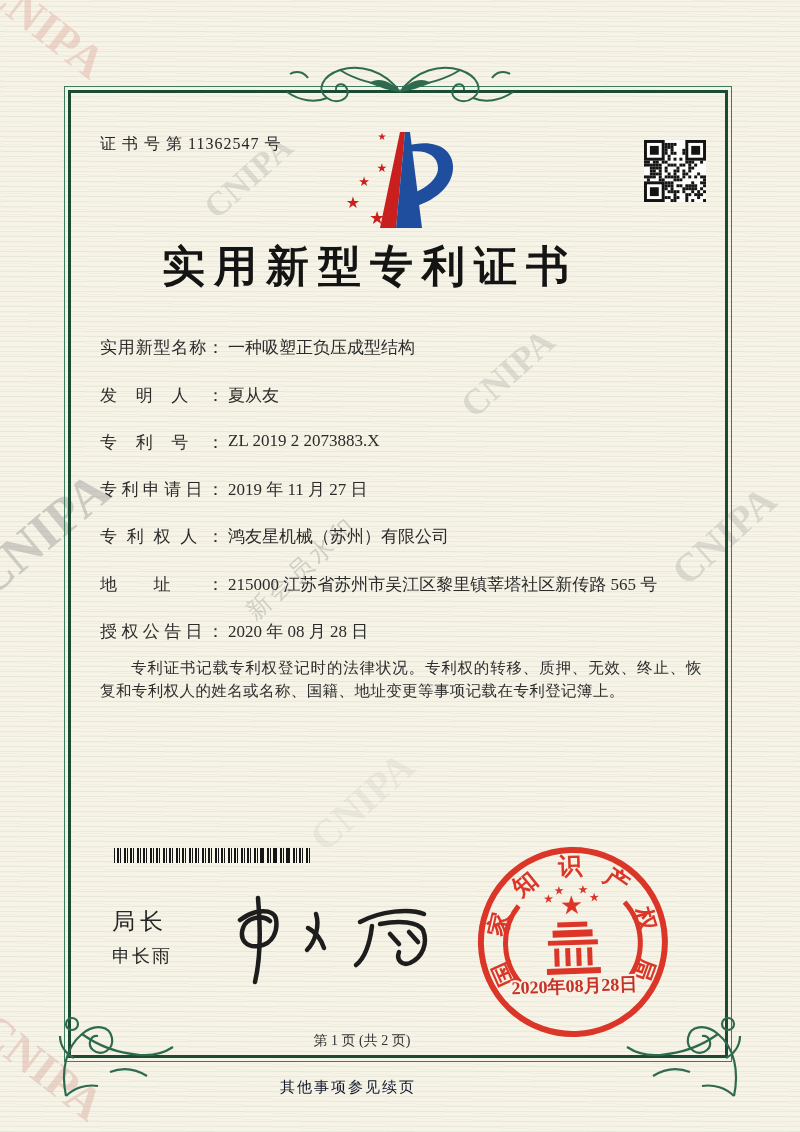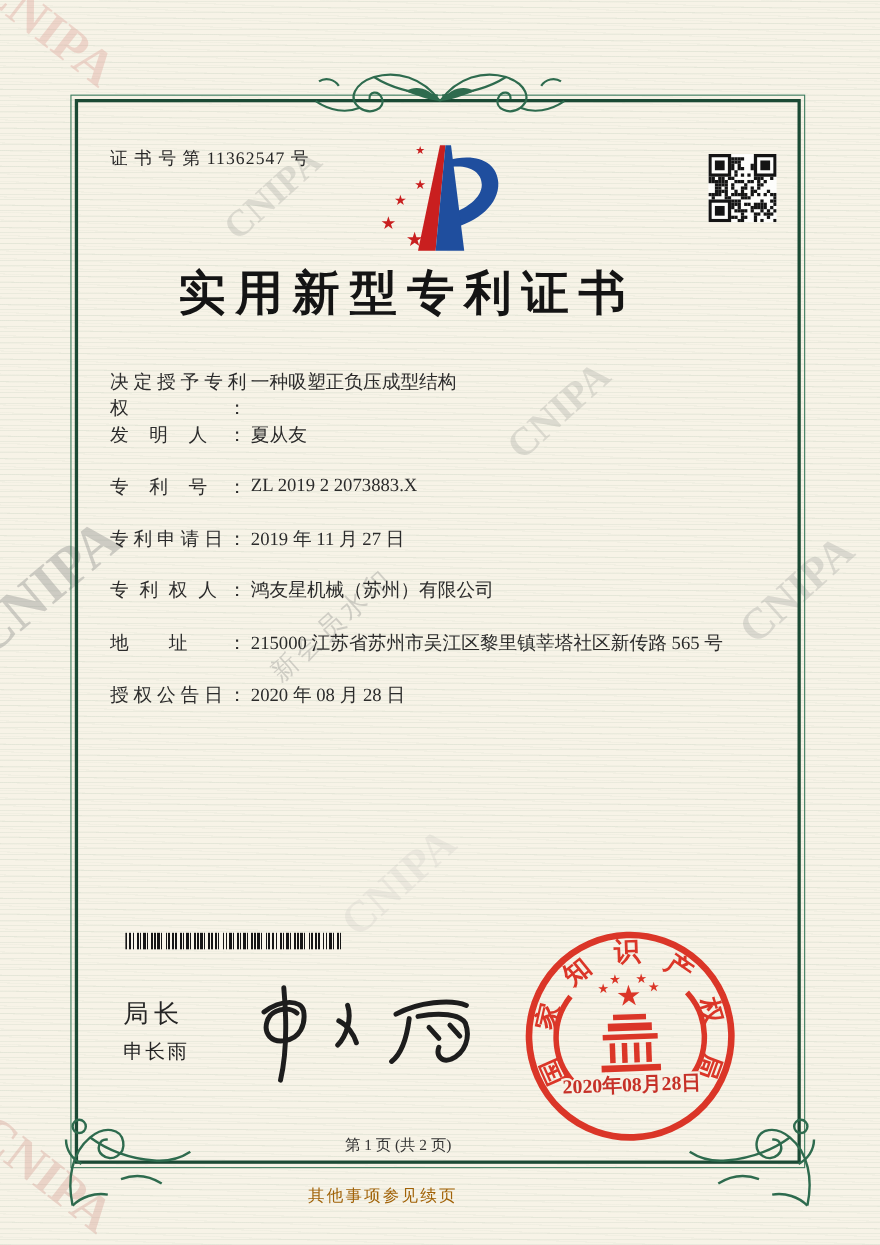--- a/index.html
+++ b/index.html
@@ -44,21 +44,21 @@
   
   .signer-title{position:absolute;left:112px;top:906px;font-size:23px;letter-spacing:5px;z-index:5;}
   .signer-name{position:absolute;left:112px;top:944px;font-size:18px;letter-spacing:2px;z-index:5;}
   .signature{position:absolute;left:212px;top:890px;z-index:5;}
   
   .seal{position:absolute;left:466px;top:842px;z-index:6;opacity:0.93;transform:rotate(-2deg);}
   
   .page-num{position:absolute;left:0;top:1032px;width:724px;text-align:center;
             font-size:14px;z-index:5;color:#333;}
   .footer-note{position:absolute;left:0;top:1078px;width:696px;text-align:center;
-               font-size:15px;letter-spacing:2px;z-index:4;color:#a16207;}
+               font-size:15px;letter-spacing:2px;z-index:4;color:#0f172a;}
   
   .orn{position:absolute;z-index:4;}
 </style>
 </head>
 <body>
 
 <div class="wm" style="left:-28px;top:-2px;transform:rotate(38deg);font-size:46px;color:rgba(222,163,152,0.38);">CNIPA</div>
 <div class="wm" style="left:196px;top:158px;transform:rotate(-42deg);font-size:34px;color:rgba(165,165,158,0.32);">CNIPA</div>
 <div class="wm" style="left:452px;top:352px;transform:rotate(-42deg);font-size:36px;color:rgba(165,165,158,0.32);">CNIPA</div>
 <div class="wm" style="left:-40px;top:505px;transform:rotate(-40deg);font-size:52px;color:rgba(148,148,145,0.42);">CNIPA</div>
@@ -262,21 +262,21 @@
       <rect fill="#fdfdfb" x="45" y="3" width="15" height="15"></rect>
       <rect x="48" y="6" width="9" height="9"></rect>
       <rect x="0" y="42" width="21" height="21"></rect>
       <rect fill="#fdfdfb" x="3" y="45" width="15" height="15"></rect>
       <rect x="6" y="48" width="9" height="9"></rect>
     </svg></div>
 
 <div class="title">实用新型专利证书</div>
 
 <div class="row" style="top:336px">
-  <span class="lbl">决定授予专利权：</span><span class="val">一种吸塑正负压成型结构</span>
+  <span class="lbl">实用新型名称：</span><span class="val">一种吸塑正负压成型结构</span>
 </div>
 <div class="row" style="top:384px">
   <span class="lbl">发明人：</span><span class="val">夏从友</span>
 </div>
 <div class="row" style="top:431px">
   <span class="lbl">专利号：</span><span class="val">ZL 2019 2 2073883.X</span>
 </div>
 <div class="row" style="top:478px">
   <span class="lbl">专利申请日：</span><span class="val">2019 年 11 月 27 日</span>
 </div>
@@ -284,20 +284,21 @@
   <span class="lbl">专利权人：</span><span class="val">鸿友星机械（苏州）有限公司</span>
 </div>
 <div class="row" style="top:573px">
   <span class="lbl">地址：</span><span class="val">215000 江苏省苏州市吴江区黎里镇莘塔社区新传路 565 号</span>
 </div>
 <div class="row" style="top:620px">
   <span class="lbl">授权公告日：</span><span class="val">2020 年 08 月 28 日</span>
 </div>
 
 <div class="body-text">
+  <p>专利证书记载专利权登记时的法律状况。专利权的转移、质押、无效、终止、恢复和专利权人的姓名或名称、国籍、地址变更等事项记载在专利登记簿上。</p>
 </div>
 
 <div class="barcode"></div>
 
 <div class="signer-title">局长</div>
 <div class="signer-name">申长雨</div>
 <svg class="signature" width="230" height="100" viewBox="0 0 230 100">
   <g stroke="#1d1d1d" stroke-width="4.5" fill="none" stroke-linecap="round" stroke-linejoin="round">
     <path d="M28,30 C44,18 62,19 64,29 C66,41 61,54 47,56 C35,58 27,50 31,38 C34,28 50,24 58,31"></path>
     <path d="M46,8 C48,30 50,62 43,92"></path>

